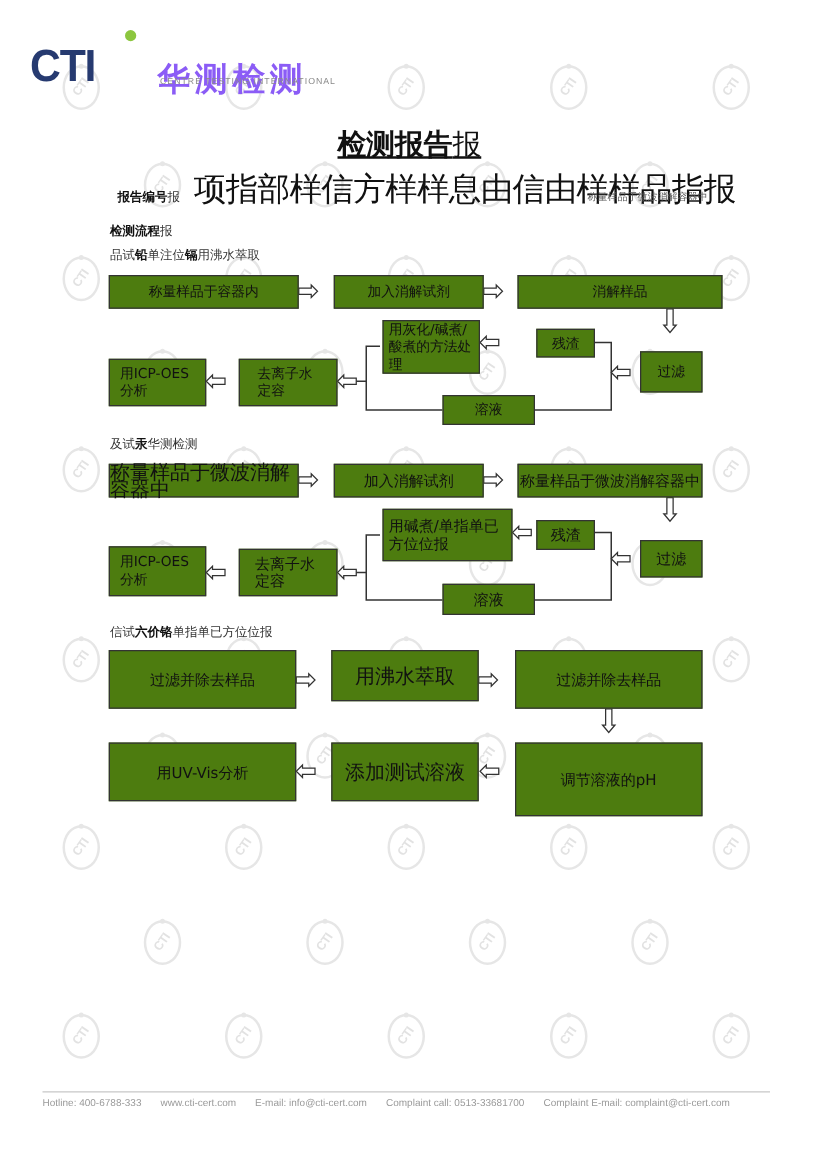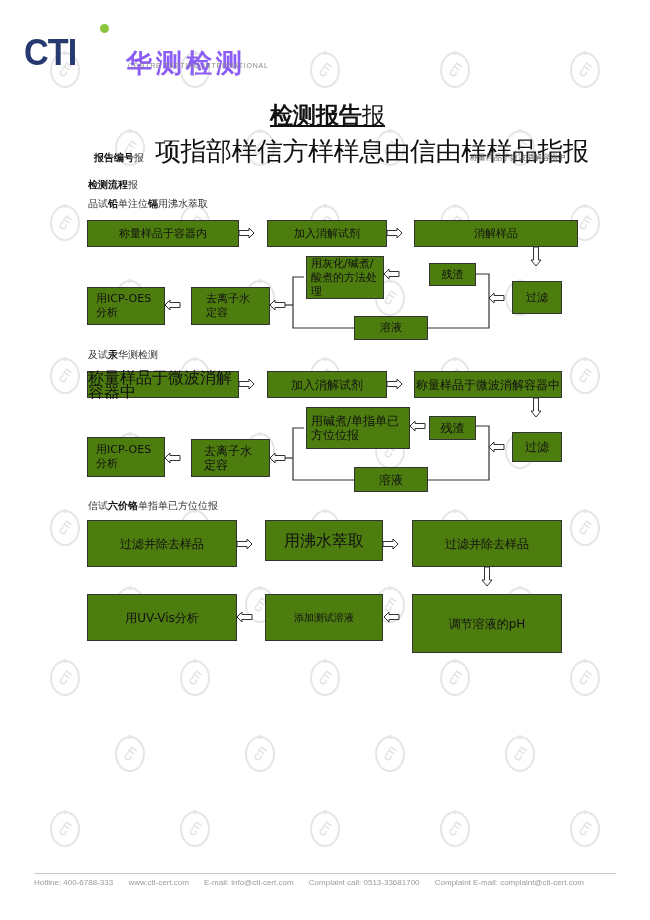--- a/index.html
+++ b/index.html
@@ -294,21 +294,21 @@
 <div class="box" style="left:429px;top:416px;width:47px;height:24px;font-size:12px">残渣</div>
 <div class="box" style="left:306px;top:407px;width:104px;height:42px;font-size:12px;padding:0 4px">用碱煮/单指单已方位位报</div>
 <div class="box" style="left:354px;top:467px;width:74px;height:25px;font-size:12px">溶液</div>
 <div class="box" style="left:191px;top:439px;width:79px;height:38px;font-size:12px;padding:0 12px">去离子水定容</div>
 <div class="box" style="left:87px;top:437px;width:78px;height:40px;padding:0 8px">用ICP-OES分析</div>
 
 <div class="box" style="left:87px;top:520px;width:150px;height:47px;font-size:12px">过滤并除去样品</div>
 <div class="box" style="left:265px;top:520px;width:118px;height:41px;font-size:16px">用沸水萃取</div>
 <div class="box" style="left:412px;top:520px;width:150px;height:47px;font-size:12px">过滤并除去样品</div>
 <div class="box" style="left:412px;top:594px;width:150px;height:59px;font-size:12px">调节溶液的pH</div>
-<div class="box" style="left:265px;top:594px;width:118px;height:47px;font-size:10px">添加测试溶液</div>
+<div class="box" style="left:265px;top:594px;width:118px;height:47px;font-size:16px">添加测试溶液</div>
 <div class="box" style="left:87px;top:594px;width:150px;height:47px;font-size:12px">用UV-Vis分析</div>
 
 <div class="footer-rule"></div>
 <div class="footer">
   <span>Hotline: 400-6788-333</span>
   <span>www.cti-cert.com</span>
   <span>E-mail: info@cti-cert.com</span>
   <span>Complaint call: 0513-33681700</span>
   <span>Complaint E-mail: complaint@cti-cert.com</span>
 </div>

